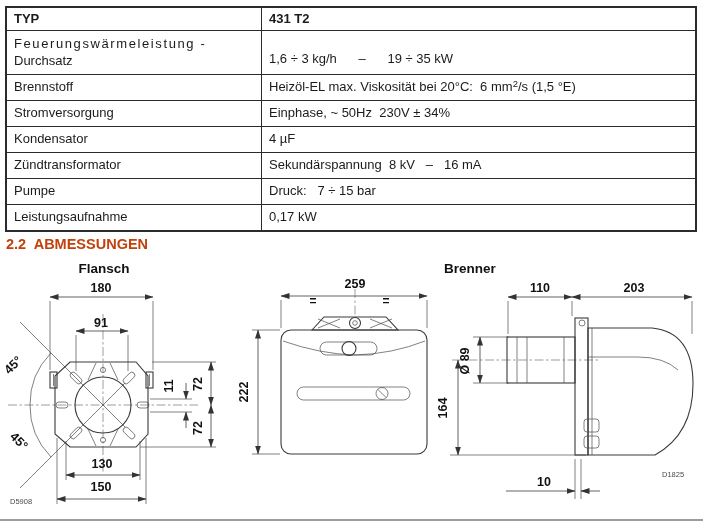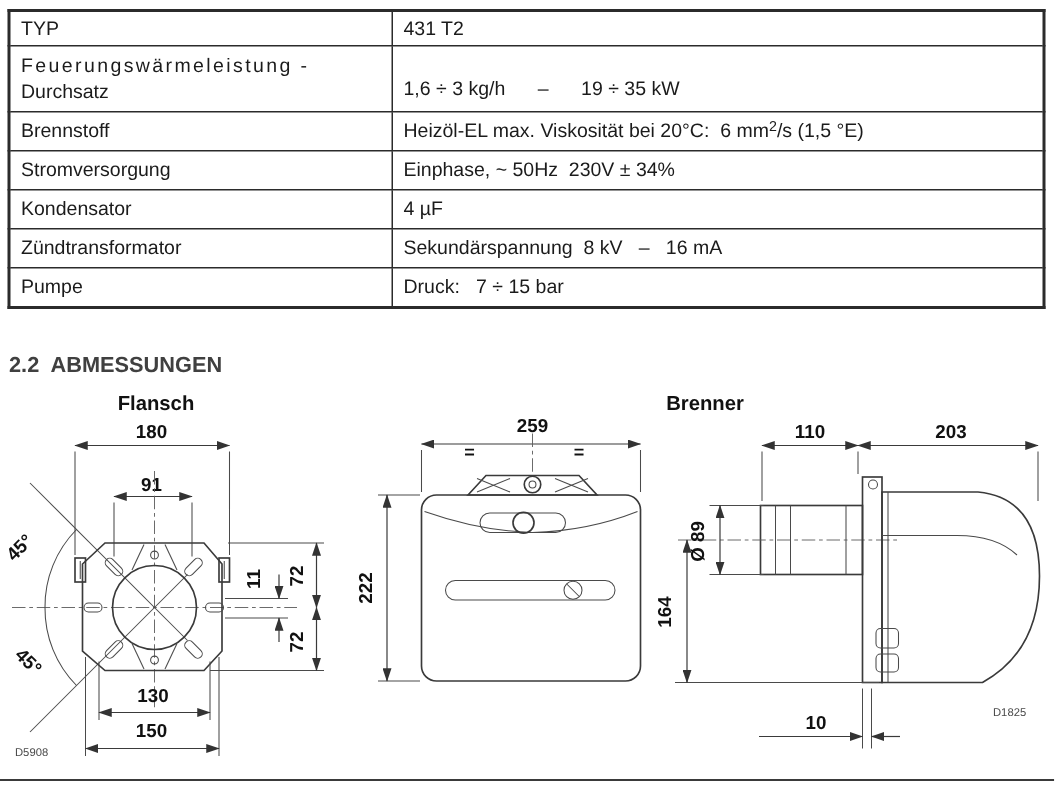--- a/index.html
+++ b/index.html
@@ -5,28 +5,28 @@
   html,body{margin:0;padding:0;background:#fff;}
   .page{position:relative;width:703px;height:526px;background:#fff;overflow:hidden;
         font-family:"Liberation Sans","DejaVu Sans",sans-serif;color:#1b1b1b;}
 
   
   table.spec{position:absolute;left:5px;top:6px;width:692px;border-collapse:collapse;
              border:2px solid #2b2b2b;table-layout:fixed;}
   table.spec td{border:1px solid #2b2b2b;padding:2px 7px;font-size:13px;line-height:1.25;
                 vertical-align:middle;height:21px;overflow:hidden;}
   table.spec td.c1{width:240px;}
-  table.spec tr.hdr td{font-weight:normal;height:18px;}
+  table.spec tr.hdr td{font-weight:bold;height:18px;}
   .spaced{letter-spacing:1.6px;white-space:pre;display:block;}
   .val{white-space:pre-wrap;}
   .sup{font-size:9.5px;position:relative;top:-4.5px;}
 
   
   .heading{position:absolute;left:6px;top:236px;font-size:14.5px;font-weight:bold;
-           white-space:pre;color:#404040;}
+           white-space:pre;color:#c2410c;}
 
   
   svg.draw{position:absolute;left:0;top:256px;}
   svg .ln{stroke:#3a3a3a;stroke-width:1.1;fill:none;}
   svg .th{stroke:#4a4a4a;stroke-width:0.7;fill:none;}
   svg .dim{stroke:#3a3a3a;stroke-width:0.8;fill:none;}
   svg .cl{stroke:#5a5a5a;stroke-width:0.6;fill:none;stroke-dasharray:9 2.5 2.5 2.5;}
   svg text{fill:#111;}
   svg text.dimtxt{font-size:12.5px;font-weight:bold;}
   svg text.lbl{font-size:13.5px;font-weight:bold;}
@@ -66,20 +66,24 @@
       <td><span class="val">4 µF</span></td>
     </tr>
     <tr>
       <td class="c1">Zündtransformator</td>
       <td><span class="val">Sekundärspannung  8 kV   –   16 mA</span></td>
     </tr>
     <tr>
       <td class="c1">Pumpe</td>
       <td><span class="val">Druck:   7 ÷ 15 bar</span></td>
     </tr>
+    <tr>
+      <td class="c1">Leistungsaufnahme</td>
+      <td><span class="val">0,17 kW</span></td>
+    </tr>
   </tbody>
     </table>
 
   <div class="heading">2.2  ABMESSUNGEN</div>
 
   <svg class="draw" width="703" height="270" viewBox="0 0 703 270">
     <defs>
       <marker id="ar" markerWidth="9" markerHeight="6" refX="8.5" refY="3" orient="auto-start-reverse" markerUnits="userSpaceOnUse">
         <path d="M0,0 L9,3 L0,6 Z" fill="#333"></path>
       </marker>

